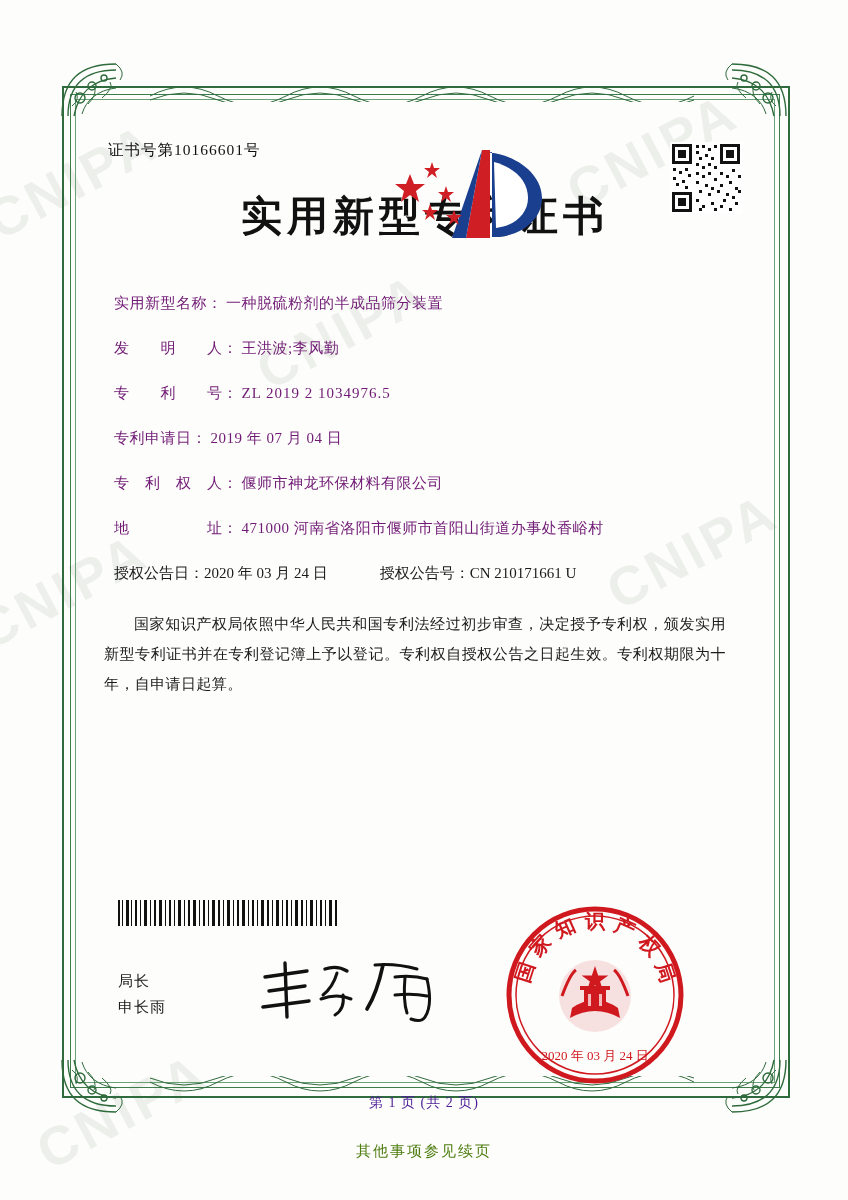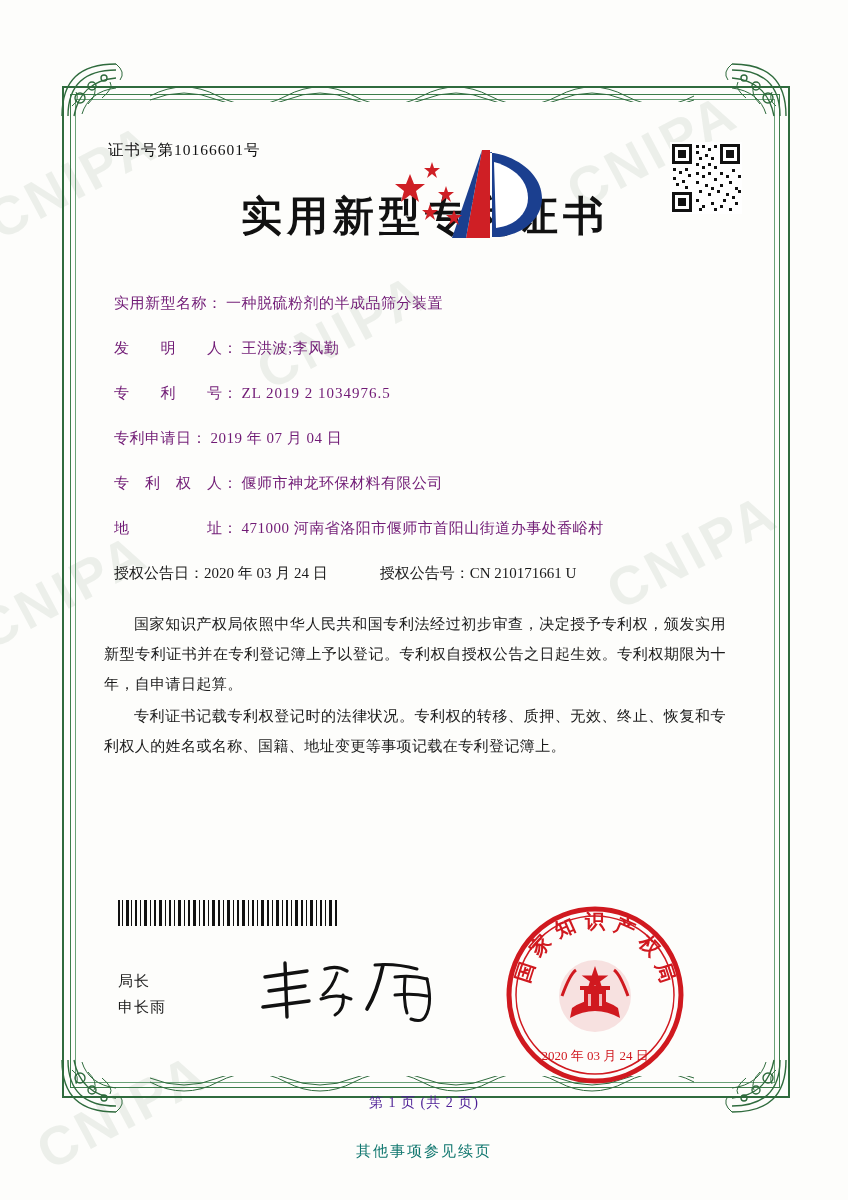--- a/index.html
+++ b/index.html
@@ -230,21 +230,21 @@
 
   .footer-note {
     position: absolute;
     left: 0;
     right: 0;
     top: 1142px;
     text-align: center;
     font-size: 15px;
     letter-spacing: 2px;
     z-index: 5;
-    color: #0f766e;
+    color: #4d7c0f;
   }
 </style>
 </head>
 <body>
 
 <div class="page">
 
   <div class="watermarks">
     <div class="wm" style="left:-20px; top:150px; font-size:54px;">CNIPA</div>
     <div class="wm" style="left:250px; top:300px; font-size:54px;">CNIPA</div>
@@ -475,21 +475,20 @@
         <span>：</span>
         <span class="value">2020 年 03 月 24 日</span>
         <span class="second">授权公告号</span>
         <span>：</span>
         <span class="value mono">CN 210171661 U</span>
       </div>
 
     </div>
 
     <p class="para">国家知识产权局依照中华人民共和国专利法经过初步审查，决定授予专利权，颁发实用新型专利证书并在专利登记簿上予以登记。专利权自授权公告之日起生效。专利权期限为十年，自申请日起算。</p>
-    <p class="para">专利证书记载专利权登记时的法律状况。专利权的转移、质押、无效、终止、恢复和专利权人的姓名或名称、国籍、地址变更等事项记载在专利登记簿上。</p>
 
   </div>
 
   <div class="barcode">
     <svg viewBox="0 0 222 26" width="222" height="26" xmlns="http://www.w3.org/2000/svg">
       <g fill="#111">
         <rect x="0" y="0" width="2" height="26"></rect>
           <rect x="4" y="0" width="1" height="26"></rect>
         <rect x="8" y="0" width="3" height="26"></rect>
           <rect x="13" y="0" width="1" height="26"></rect>

